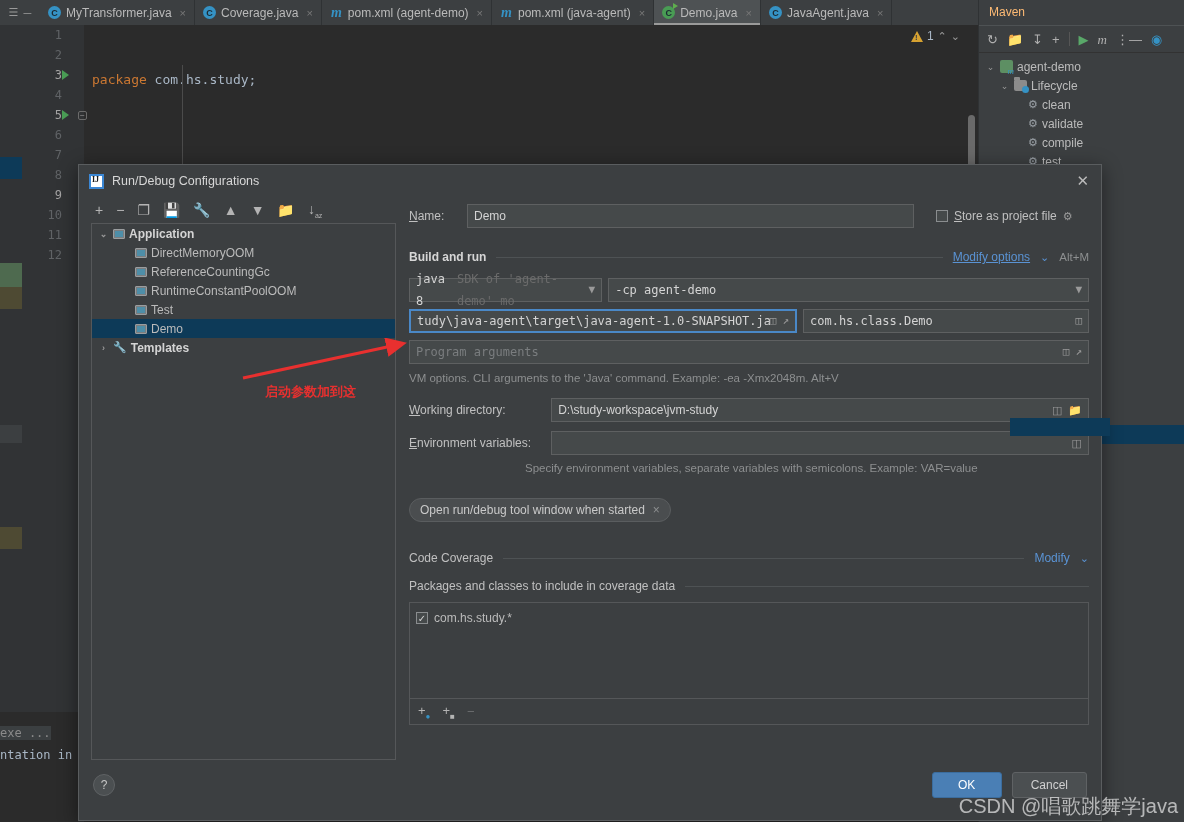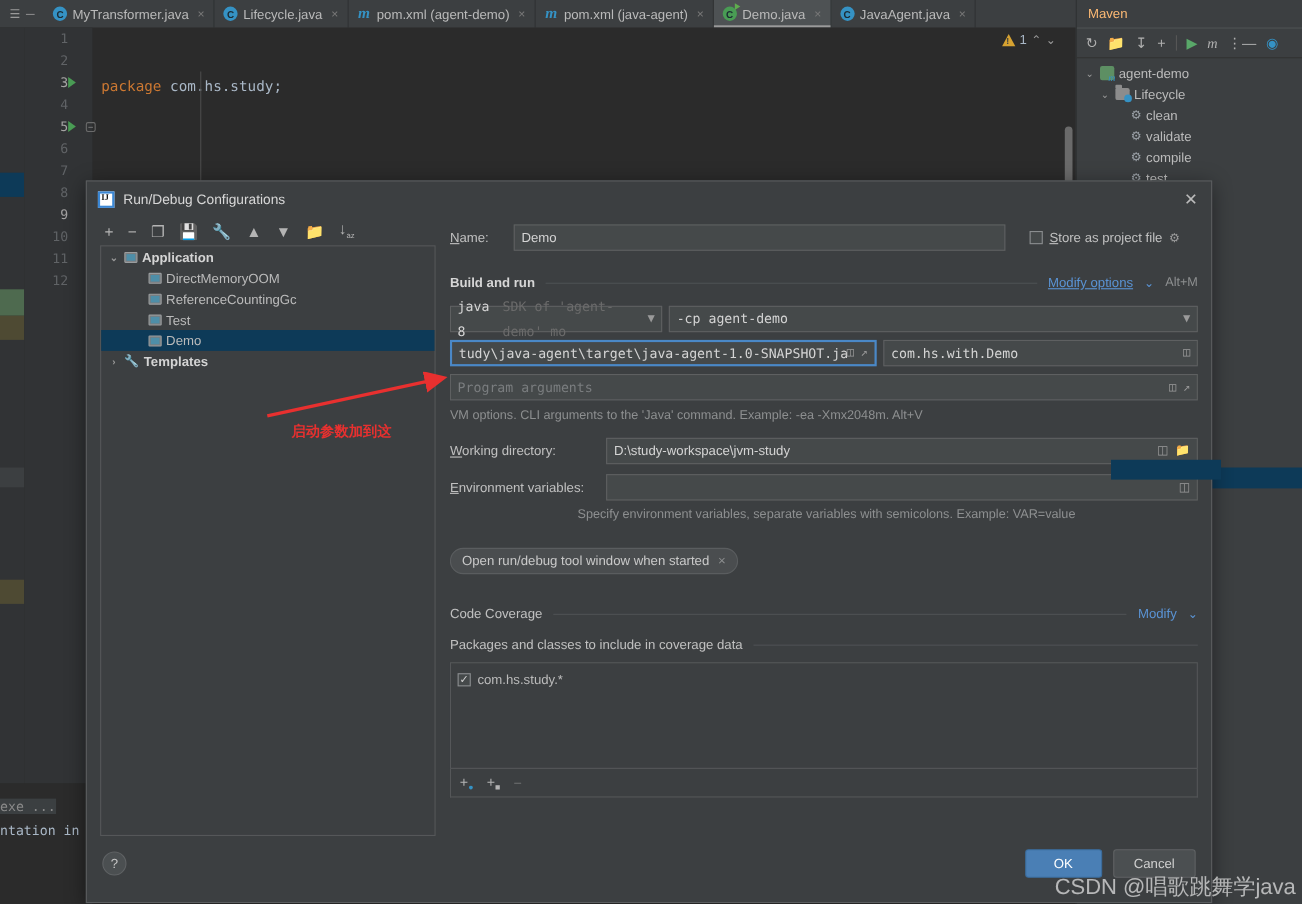--- a/index.html
+++ b/index.html
@@ -217,21 +217,21 @@
       <span>─</span>
     </div>
     <div id="tabs-host" style="display:flex;">
         <div class="tab">
           <span class="ic-class">C</span>
           <span>MyTransformer.java</span>
           <span class="close">×</span>
         </div>
         <div class="tab">
           <span class="ic-class">C</span>
-          <span>Lifecycle.java</span>
+          <span>Coverage.java</span>
           <span class="close">×</span>
         </div>
         <div class="tab">
           <span class="ic-maven">m</span>
           <span>pom.xml (agent-demo)</span>
           <span class="close">×</span>
         </div>
         <div class="tab">
           <span class="ic-maven">m</span>
           <span>pom.xml (java-agent)</span>
@@ -381,20 +381,25 @@
               <span>DirectMemoryOOM</span>
             </div>
             <div class="cfg-row" style="padding-left: 28px;">
               <span class="tw"></span>
               <span class="ic-app"></span>
               <span>ReferenceCountingGc</span>
             </div>
             <div class="cfg-row" style="padding-left: 28px;">
               <span class="tw"></span>
               <span class="ic-app"></span>
+              <span>RuntimeConstantPoolOOM</span>
+            </div>
+            <div class="cfg-row" style="padding-left: 28px;">
+              <span class="tw"></span>
+              <span class="ic-app"></span>
               <span>Test</span>
             </div>
             <div class="cfg-row sel" style="padding-left: 28px;">
               <span class="tw"></span>
               <span class="ic-app"></span>
               <span>Demo</span>
             </div>
             <div class="cfg-row bold" style="padding-left: 6px;">
               <span class="tw">›</span>
               <span class="ic-wrench">🔧</span>
@@ -441,21 +446,21 @@
 
         <div class="row" style="height:26px;margin-top:5px;gap:6px;">
           <div class="field mono focused" style="width:388px;">
             <span style="overflow:hidden;white-space:nowrap;">tudy\java-agent\target\java-agent-1.0-SNAPSHOT.jar</span>
             <span class="fld-ic">
               <span>◫</span>
               <span>↗</span>
             </span>
           </div>
           <div class="field mono" style="width:290px;">
-            <span>com.hs.with.Demo</span>
+            <span>com.hs.class.Demo</span>
             <span class="fld-ic">
                 <span>◫</span>
               </span>
           </div>
         </div>
 
         <div class="row" style="height:26px;margin-top:5px;">
           <div class="field mono placeholder" style="width:684px;">
             <span>Program arguments</span>
             <span class="fld-ic">

